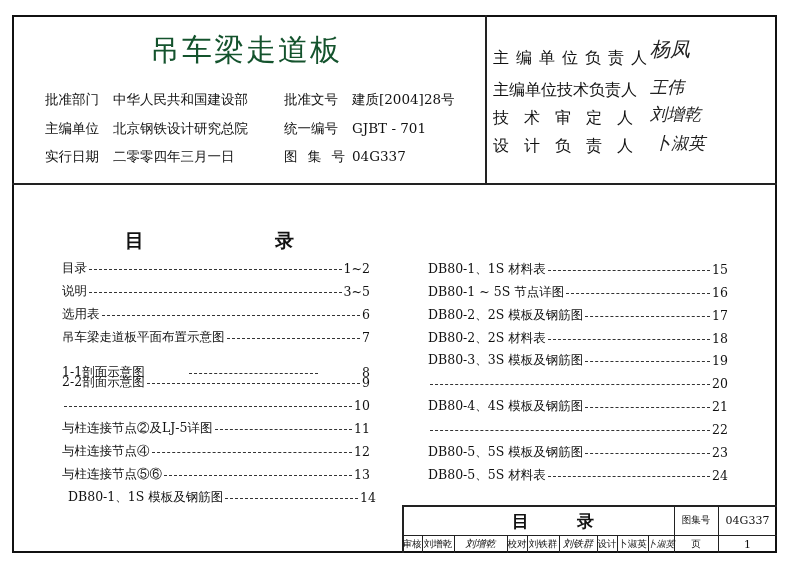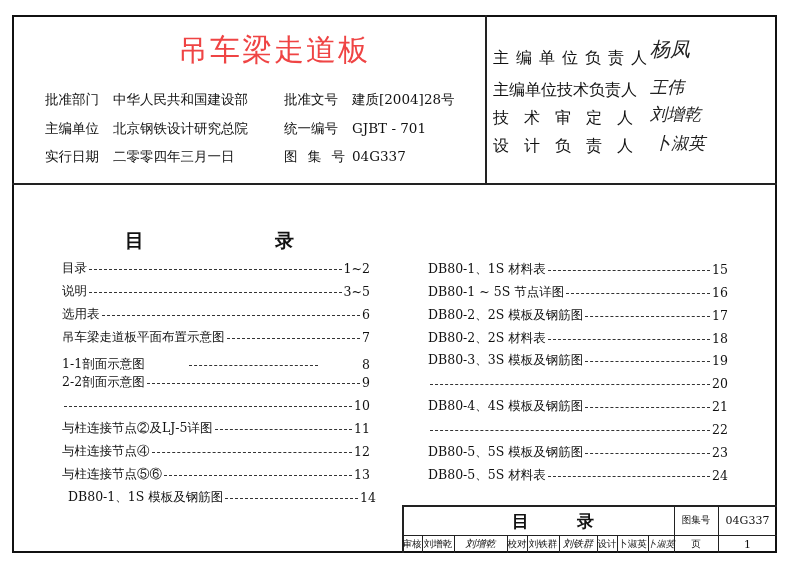--- a/index.html
+++ b/index.html
@@ -4,21 +4,21 @@
 <style>
   html, body { margin:0; padding:0; background:#ffffff; }
   body { width:793px; height:561px; position:relative; overflow:hidden;
          font-family:"DejaVu Serif", "Liberation Serif", serif; color:#111; }
   .frame { position:absolute; left:12px; top:15px; width:765px; height:538px;
            border:2px solid #111; box-sizing:border-box; }
   .hline { position:absolute; background:#222; }
   .vline { position:absolute; background:#222; }
 
   .title { position:absolute; left:150px; top:30px; font-family:"DejaVu Sans", sans-serif;
-           font-size:30px; letter-spacing:2px; color:#ef4444;margin-left:28px; }
+           font-size:30px; letter-spacing:2px; color:#14532d; }
 
   .info-row { position:absolute; font-size:13.5px; white-space:nowrap; }
   .info-label { position:absolute; }
   .info-val { position:absolute; }
 
   .sign-row { position:absolute; left:493px; font-size:16px; white-space:nowrap; }
   .sig { position:absolute; font-family:"DejaVu Serif", serif; font-style:italic; font-size:17px; color:#222; }
 
   .toc-heading { position:absolute; top:228px; font-family:"DejaVu Sans", sans-serif;
                  font-size:19px; font-weight:bold; }
@@ -109,21 +109,21 @@
   <div class="toc-item" style="left:62px; top:304px; width:308px;">
       <span class="t">选用表</span>
       <span class="dash"></span>
       <span class="p">6</span>
     </div>
   <div class="toc-item" style="left:62px; top:327px; width:308px;">
       <span class="t">吊车梁走道板平面布置示意图</span>
       <span class="dash"></span>
       <span class="p">7</span>
     </div>
-  <div class="toc-item" style="left:62px; top:354px; width:308px;gap:42px;">
+  <div class="toc-item" style="left:62px; top:362px; width:308px;gap:42px;">
       <span class="t">1-1剖面示意图</span>
       <span class="dash"></span>
       <span class="p">8</span>
     </div>
   <div class="toc-item" style="left:62px; top:372px; width:308px;">
       <span class="t">2-2剖面示意图</span>
       <span class="dash"></span>
       <span class="p">9</span>
     </div>
   <div class="toc-item" style="left:62px; top:395px; width:308px;">

